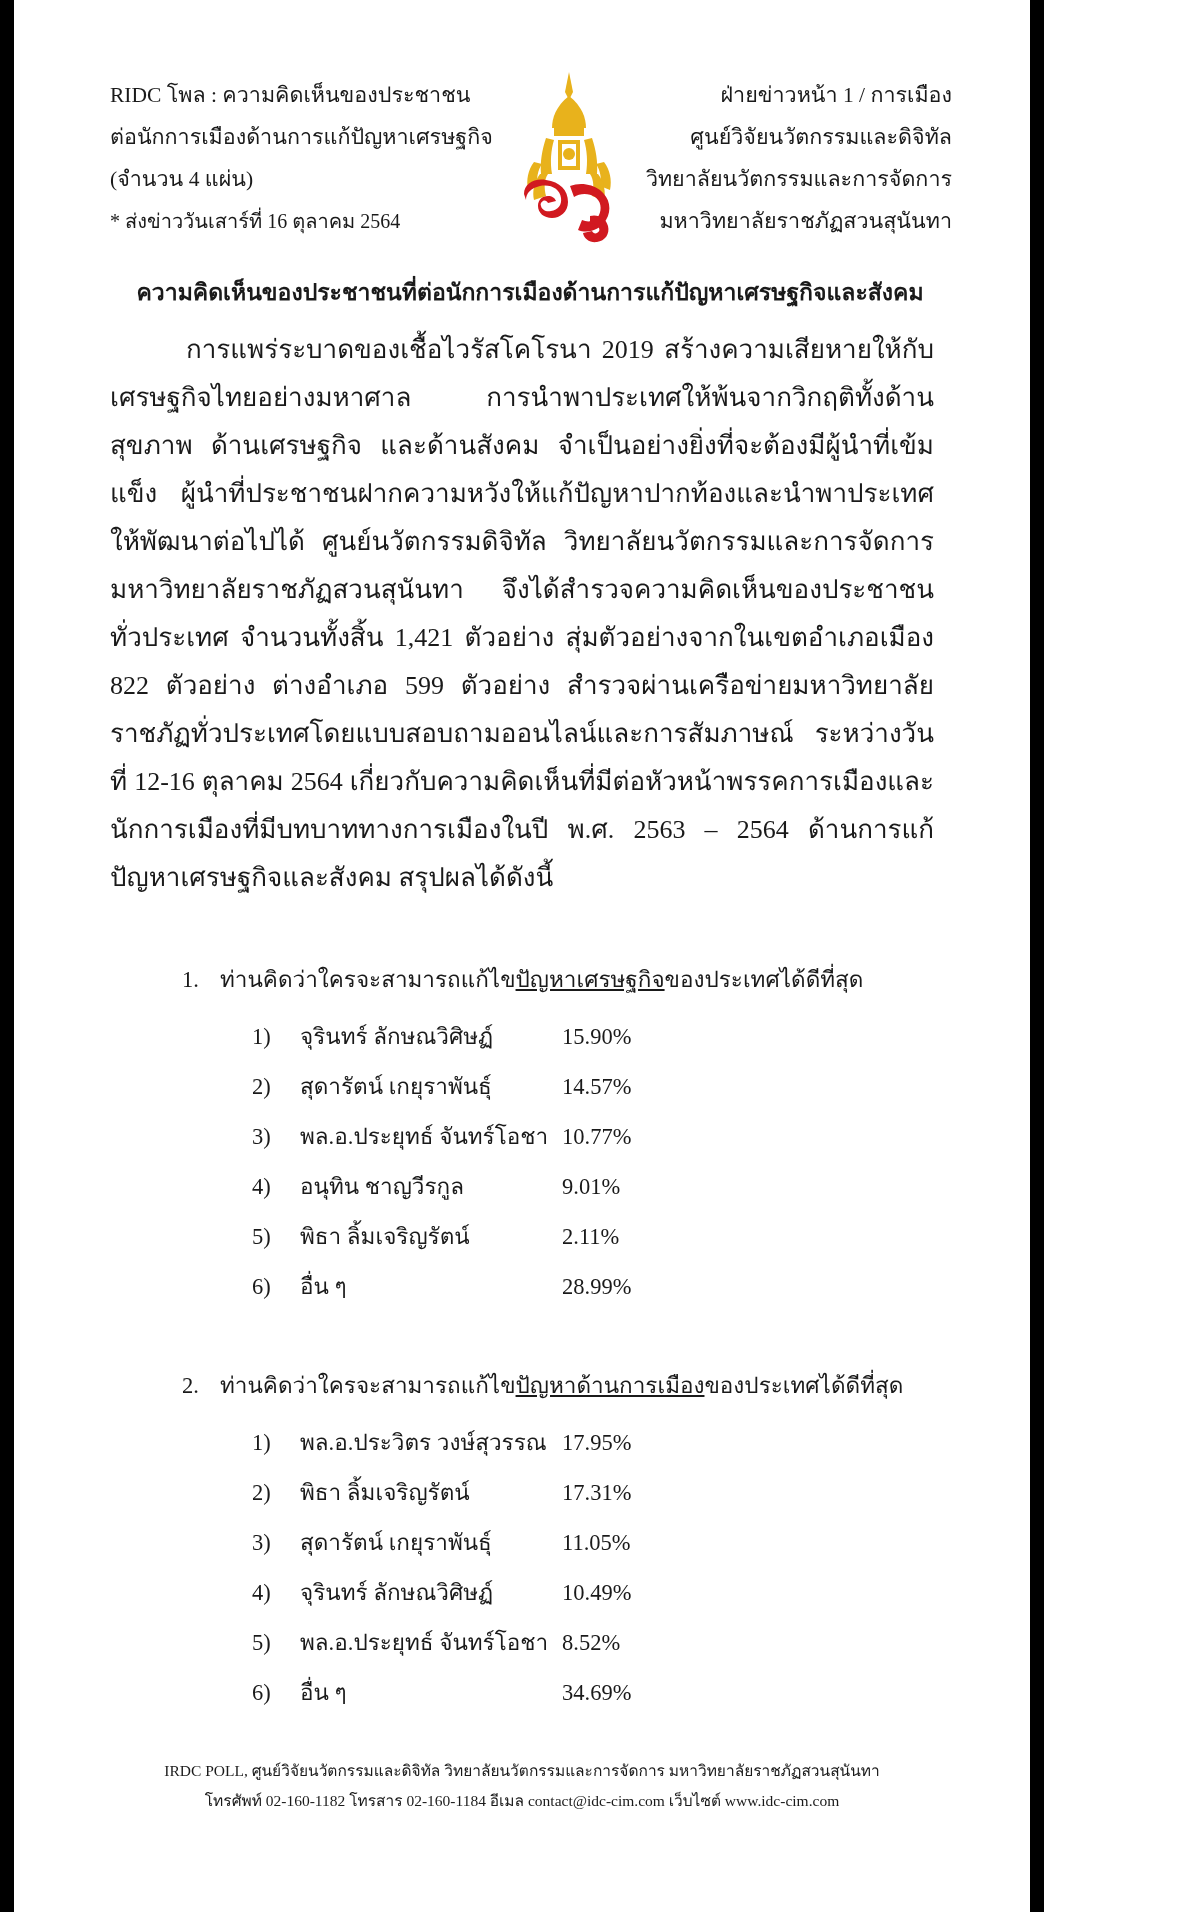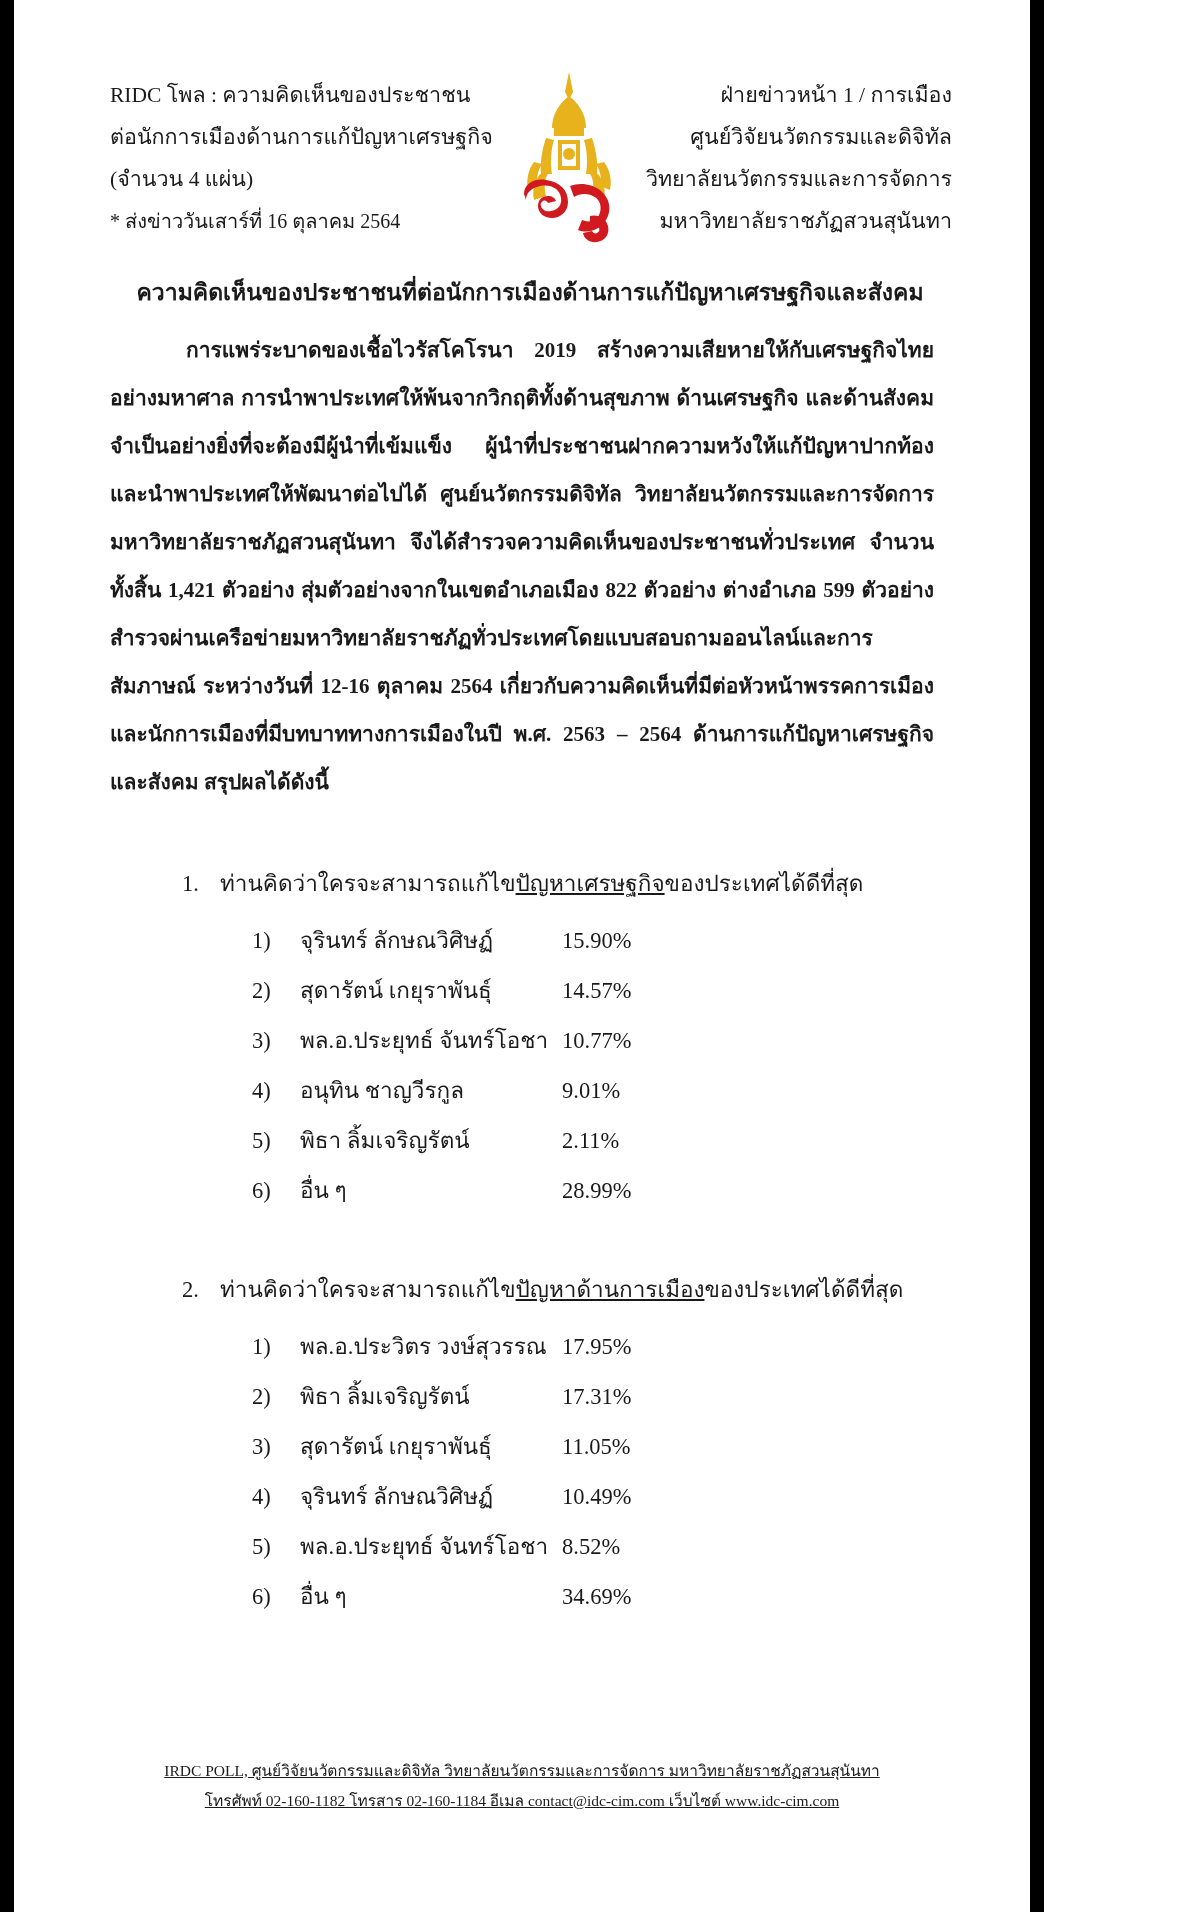--- a/index.html
+++ b/index.html
@@ -73,26 +73,25 @@
     margin: 30px 0 0 16px;
     text-align: center;
     font-size: 23px;
     font-weight: bold;
     line-height: 34px;
   }
 
   
   .body-para {
     margin: 16px 96px 0 96px;
-    font-size: 21px;
+    font-size: 26px;
     line-height: 48px;
     text-align: justify;
     text-indent: 76px;
     text-justify: inter-word;
-    font-weight: bold;
   }
 
   
   .questions {
     margin: 58px 0 0 0;
   }
   .question-block {
     margin: 0 0 54px 0;
   }
   .question-head {
@@ -136,21 +135,21 @@
   
   .footer {
     position: absolute;
     left: 0;
     right: 0;
     bottom: 96px;
     text-align: center;
     font-size: 15.5px;
     line-height: 30px;
   }
-  .footer .f-line { display: block; white-space: nowrap; text-decoration: underline; }
+  .footer .f-line { display: block; white-space: nowrap; }
 </style>
 </head>
 <body>
 
 <div class="page">
 
   <div class="edge-band left"></div>
   <div class="edge-band right"></div>
 
   <div class="sheet">

